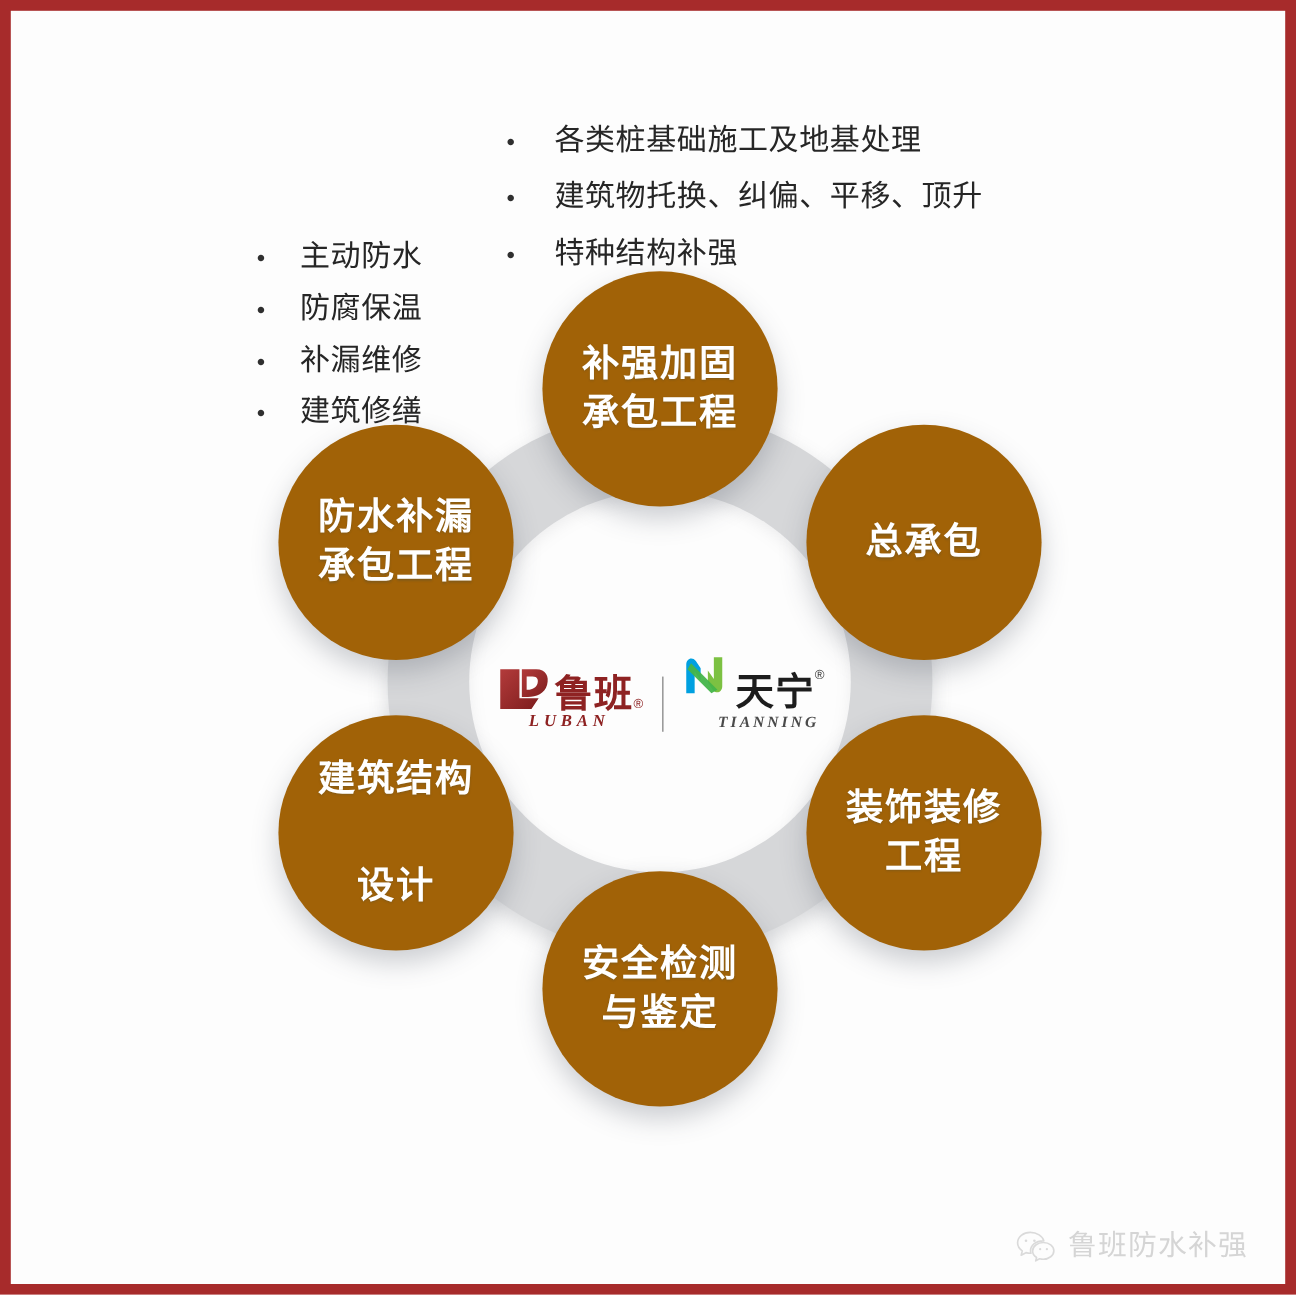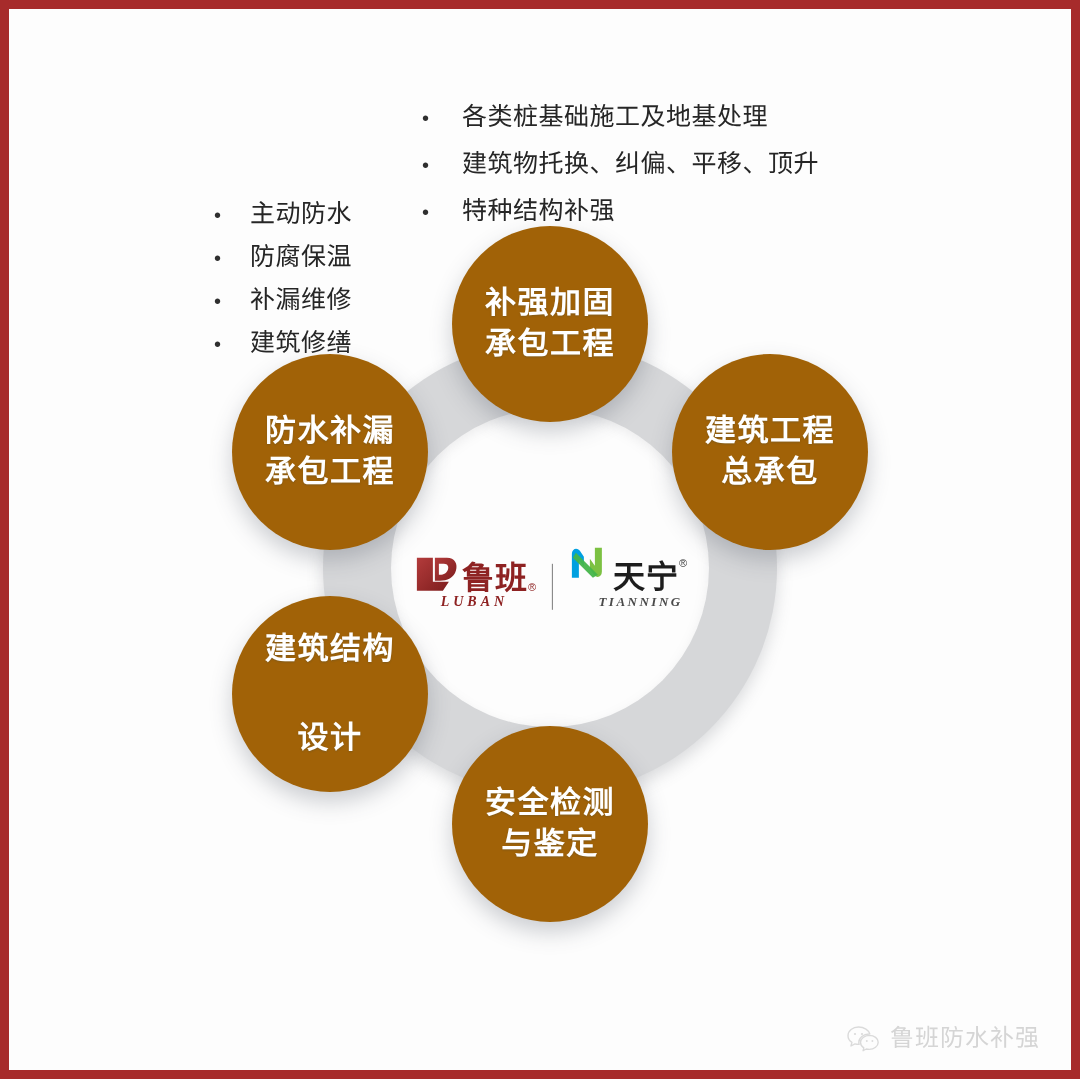--- a/index.html
+++ b/index.html
@@ -278,24 +278,27 @@
   <div id="wheel">
 
     <div class="donut"></div>
 
     <div class="node" id="node-0">
       <span class="l1">补强加固</span>
       <span class="l2">承包工程</span>
     </div>
 
     <div class="node" id="node-1">
-      <span class="l1">建筑工程</span>
       <span class="l2">总承包</span>
     </div>
 
+    <div class="node" id="node-2">
+      <span class="l1">装饰装修</span>
+      <span class="l2">工程</span>
+    </div>
 
     <div class="node" id="node-3">
       <span class="l1">安全检测</span>
       <span class="l2">与鉴定</span>
     </div>
 
     <div class="node" id="node-4">
       <span class="l1">建筑结构</span>
       <span class="l2">设计</span>
     </div>

